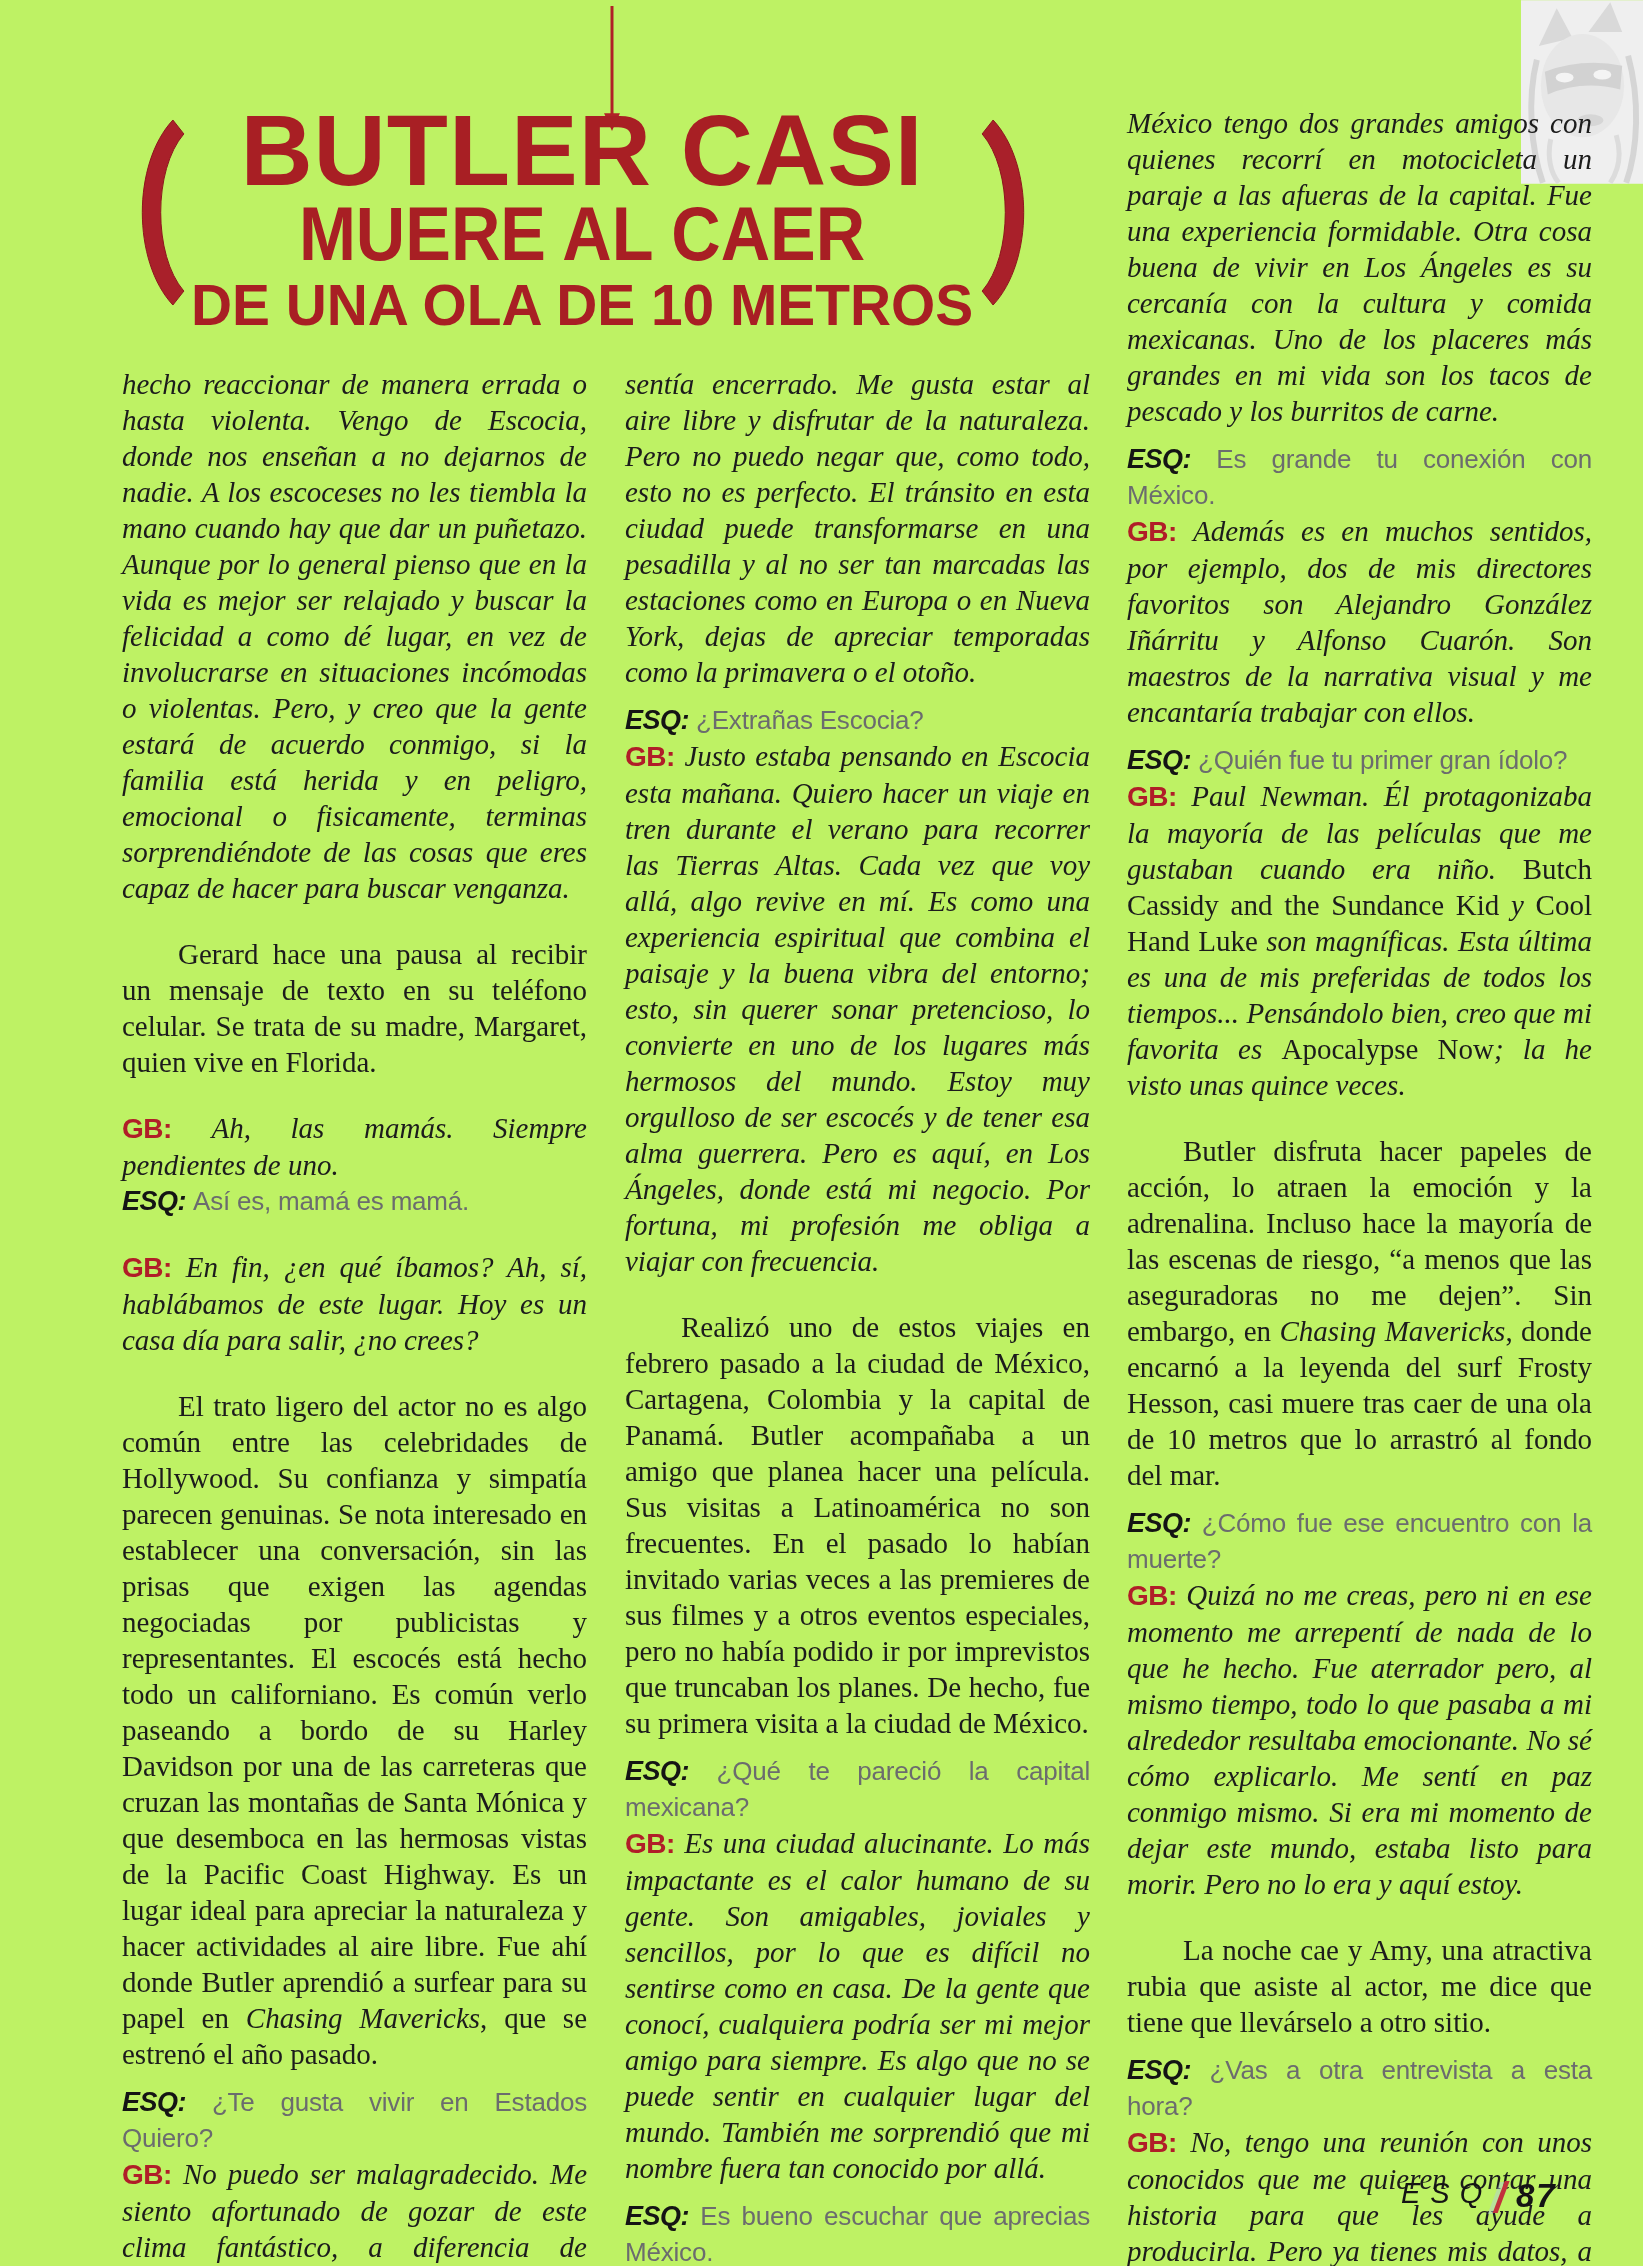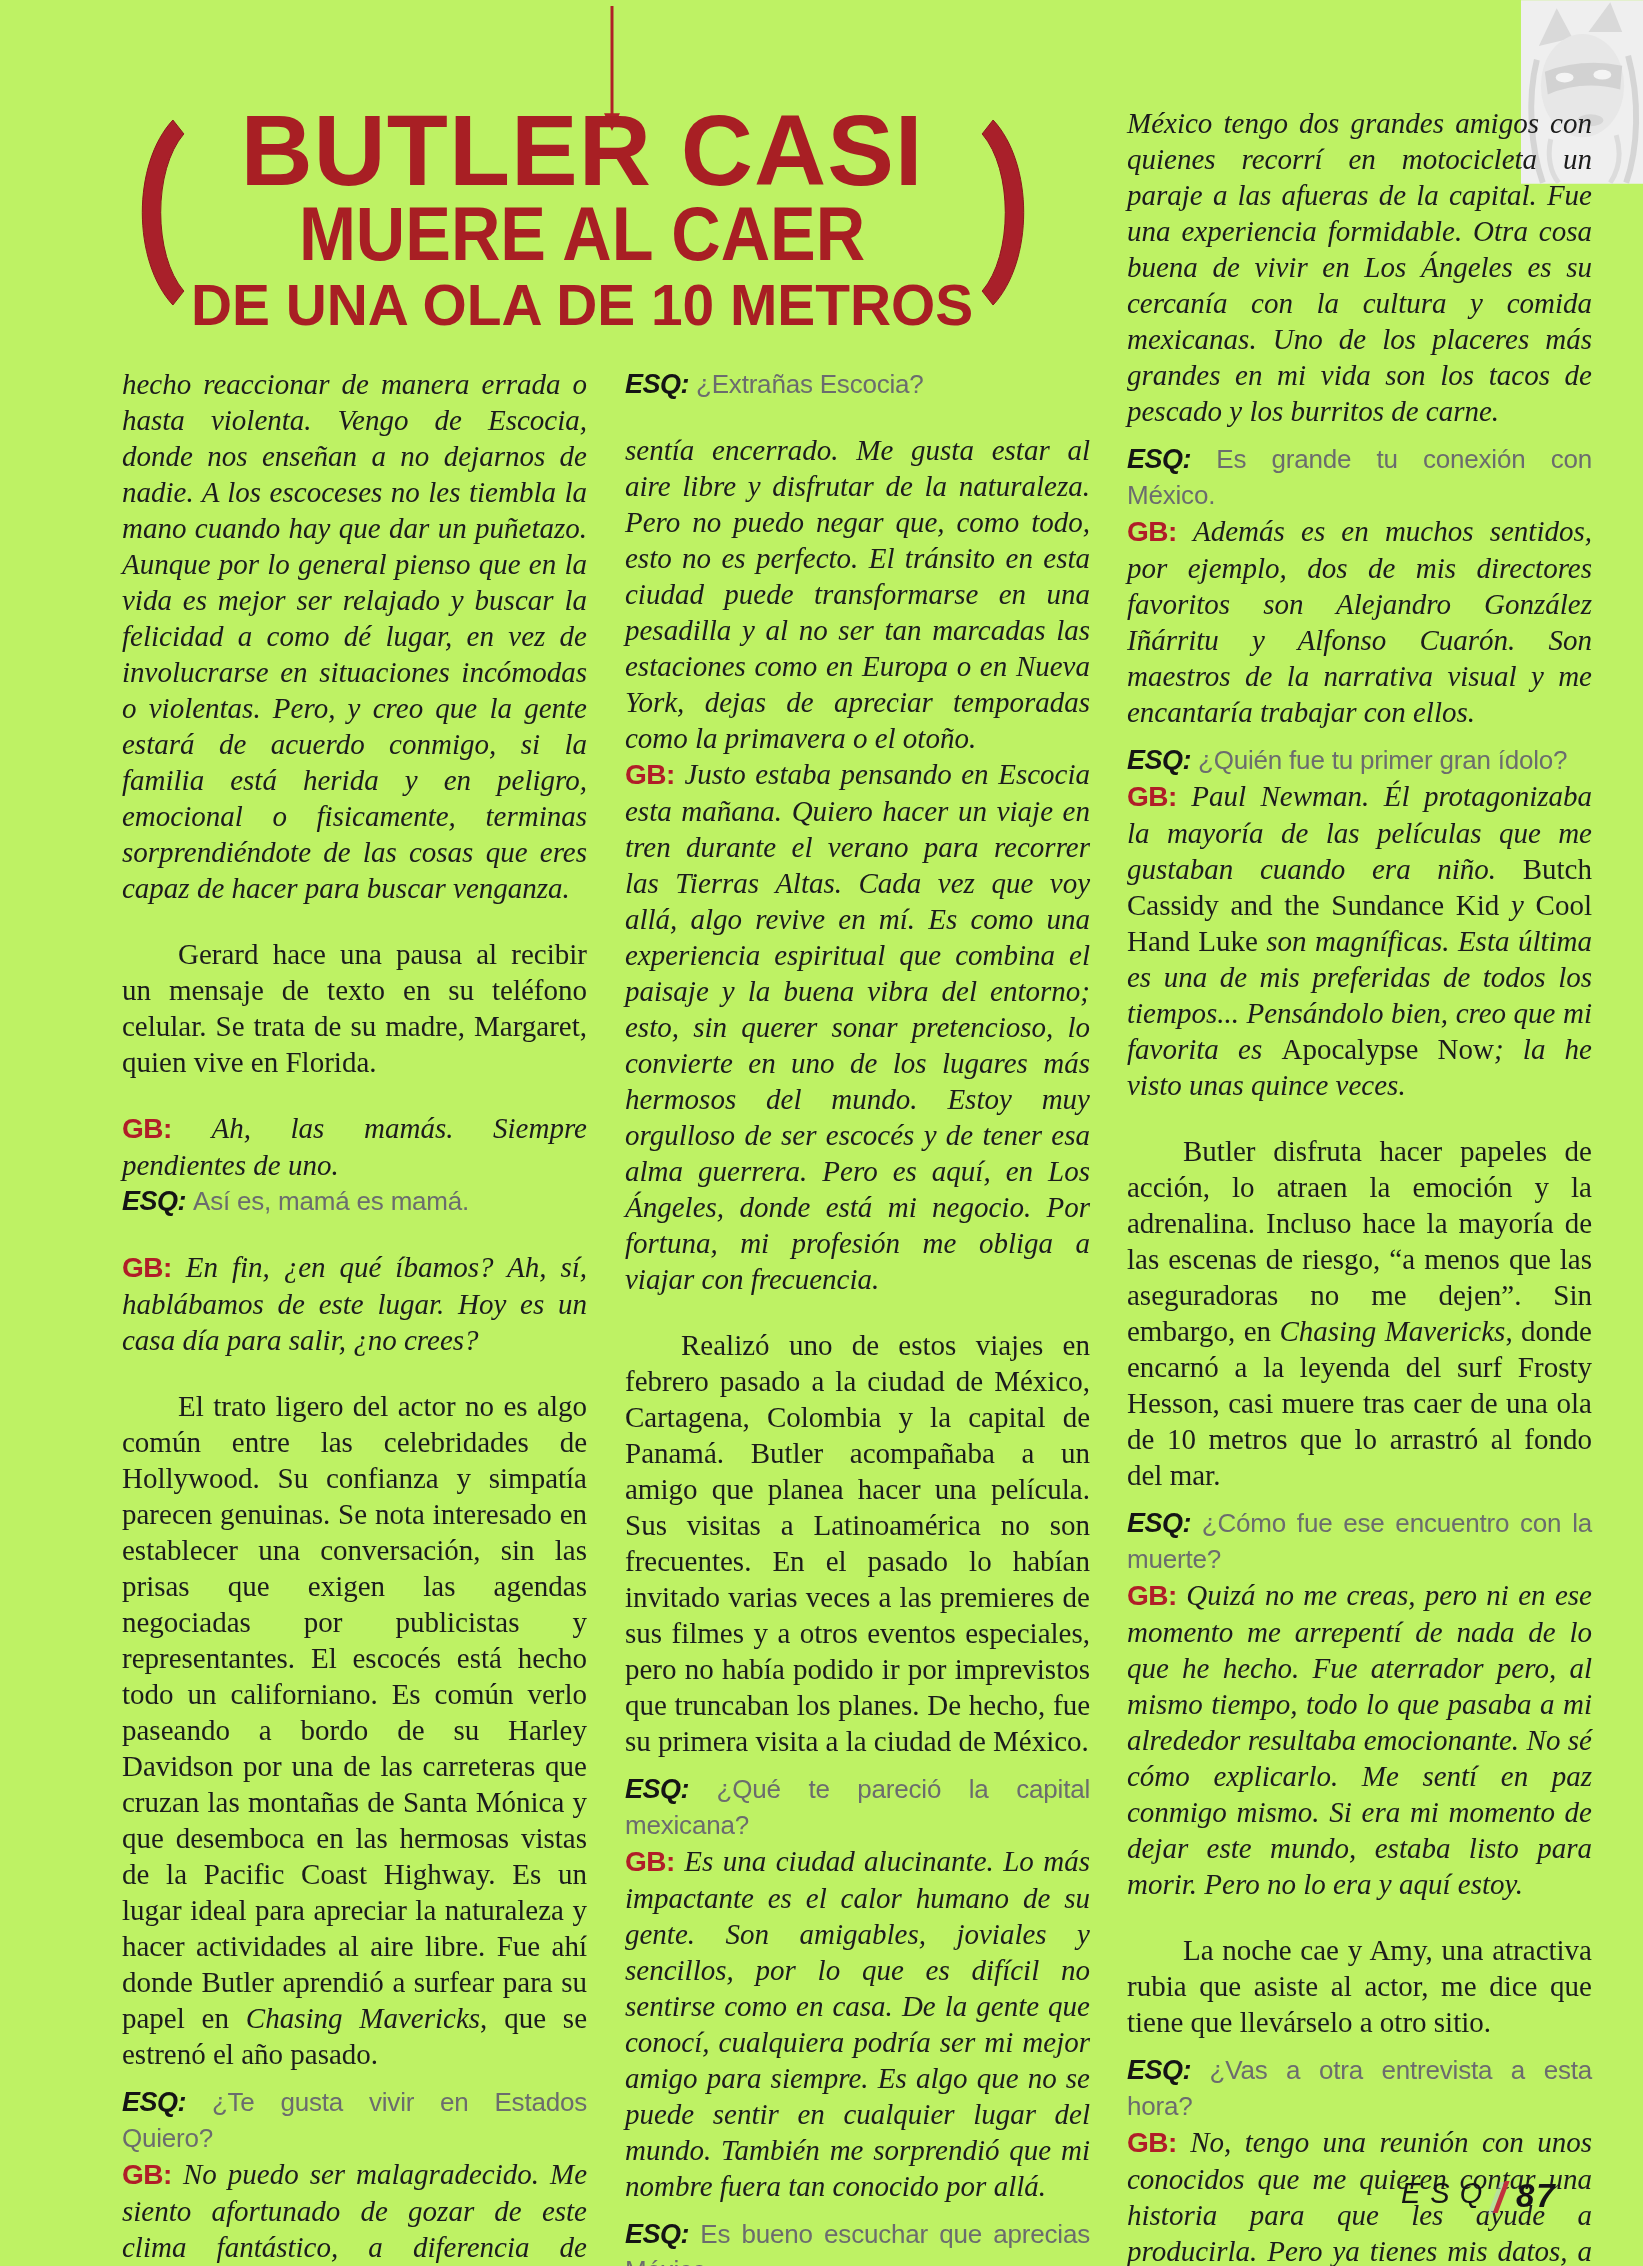--- a/index.html
+++ b/index.html
@@ -124,22 +124,22 @@
         <div class="block cont"><span class="run-i">hecho reaccionar de manera errada o hasta violenta. Vengo de Escocia, donde nos enseñan a no dejarnos de nadie. A los escoceses no les tiembla la mano cuando hay que dar un puñetazo. Aunque por lo general pienso que en la vida es mejor ser relajado y buscar la felicidad a como dé lugar, en vez de involucrarse en situaciones incómodas o violentas. Pero, y creo que la gente estará de acuerdo conmigo, si la familia está herida y en peligro, emocional o fisicamente, terminas sorprendiéndote de las cosas que eres capaz de hacer para buscar venganza.</span></div>
         <div class="block para"><span class="run-r">Gerard hace una pausa al recibir un mensaje de texto en su teléfono celular. Se trata de su madre, Margaret, quien vive en Florida.</span></div>
         <div class="block a"><span class="label gb">GB: </span><span class="run-i">Ah, las mamás. Siempre pendientes de uno.</span></div>
         <div class="block q tight"><span class="label esq">ESQ: </span><span class="run-s">Así es, mamá es mamá.</span></div>
         <div class="block a"><span class="label gb">GB: </span><span class="run-i">En fin, ¿en qué íbamos? Ah, sí, hablábamos de este lugar. Hoy es un casa día para salir, ¿no crees?</span></div>
         <div class="block para"><span class="run-r">El trato ligero del actor no es algo común entre las celebridades de Hollywood. Su confianza y simpatía parecen genuinas. Se nota interesado en establecer una conversación, sin las prisas que exigen las agendas negociadas por publicistas y representantes. El escocés está hecho todo un californiano. Es común verlo paseando a bordo de su Harley Davidson por una de las carreteras que cruzan las montañas de Santa Mónica y que desemboca en las hermosas vistas de la Pacific Coast Highway. Es un lugar ideal para apreciar la naturaleza y hacer actividades al aire libre. Fue ahí donde Butler aprendió a surfear para su papel en </span><span class="run-i">Chasing Mavericks</span><span class="run-r">, que se estrenó el año pasado.</span></div>
         <div class="block q"><span class="label esq">ESQ: </span><span class="run-s">¿Te gusta vivir en Estados Quiero?</span></div>
         <div class="block a tight"><span class="label gb">GB: </span><span class="run-i">No puedo ser malagradecido. Me siento afortunado de gozar de este clima fantástico, a diferencia de Escocia donde los días soleados son contados. Allá me</span></div>
       </section>
     <section class="col col-2">
+        <div class="block cont"><span class="run-i">sentía encerrado. Me gusta estar al aire libre y disfrutar de la naturaleza. Pero no puedo negar que, como todo, esto no es perfecto. El tránsito en esta ciudad puede transformarse en una pesadilla y al no ser tan marcadas las estaciones como en Europa o en Nueva York, dejas de apreciar temporadas como la primavera o el otoño.</span></div>
         <div class="block q"><span class="label esq">ESQ: </span><span class="run-s">¿Extrañas Escocia?</span></div>
-        <div class="block cont"><span class="run-i">sentía encerrado. Me gusta estar al aire libre y disfrutar de la naturaleza. Pero no puedo negar que, como todo, esto no es perfecto. El tránsito en esta ciudad puede transformarse en una pesadilla y al no ser tan marcadas las estaciones como en Europa o en Nueva York, dejas de apreciar temporadas como la primavera o el otoño.</span></div>
         <div class="block a tight"><span class="label gb">GB: </span><span class="run-i">Justo estaba pensando en Escocia esta mañana. Quiero hacer un viaje en tren durante el verano para recorrer las Tierras Altas. Cada vez que voy allá, algo revive en mí. Es como una experiencia espiritual que combina el paisaje y la buena vibra del entorno; esto, sin querer sonar pretencioso, lo convierte en uno de los lugares más hermosos del mundo. Estoy muy orgulloso de ser escocés y de tener esa alma guerrera. Pero es aquí, en Los Ángeles, donde está mi negocio. Por fortuna, mi profesión me obliga a viajar con frecuencia.</span></div>
         <div class="block para"><span class="run-r">Realizó uno de estos viajes en febrero pasado a la ciudad de México, Cartagena, Colombia y la capital de Panamá. Butler acompañaba a un amigo que planea hacer una película. Sus visitas a Latinoamérica no son frecuentes. En el pasado lo habían invitado varias veces a las premieres de sus filmes y a otros eventos especiales, pero no había podido ir por imprevistos que truncaban los planes. De hecho, fue su primera visita a la ciudad de México.</span></div>
         <div class="block q"><span class="label esq">ESQ: </span><span class="run-s">¿Qué te pareció la capital mexicana?</span></div>
         <div class="block a tight"><span class="label gb">GB: </span><span class="run-i">Es una ciudad alucinante. Lo más impactante es el calor humano de su gente. Son amigables, joviales y sencillos, por lo que es difícil no sentirse como en casa. De la gente que conocí, cualquiera podría ser mi mejor amigo para siempre. Es algo que no se puede sentir en cualquier lugar del mundo. También me sorprendió que mi nombre fuera tan conocido por allá.</span></div>
         <div class="block q"><span class="label esq">ESQ: </span><span class="run-s">Es bueno escuchar que aprecias México.</span></div>
       </section>
     <section class="col col-3">
         <div class="block cont"><span class="run-i">México tengo dos grandes amigos con quienes recorrí en motocicleta un paraje a las afueras de la capital. Fue una experiencia formidable. Otra cosa buena de vivir en Los Ángeles es su cercanía con la cultura y comida mexicanas. Uno de los placeres más grandes en mi vida son los tacos de pescado y los burritos de carne.</span></div>
         <div class="block q"><span class="label esq">ESQ: </span><span class="run-s">Es grande tu conexión con México.</span></div>
         <div class="block a tight"><span class="label gb">GB: </span><span class="run-i">Además es en muchos sentidos, por ejemplo, dos de mis directores favoritos son Alejandro González Iñárritu y Alfonso Cuarón. Son maestros de la narrativa visual y me encantaría trabajar con ellos.</span></div>

